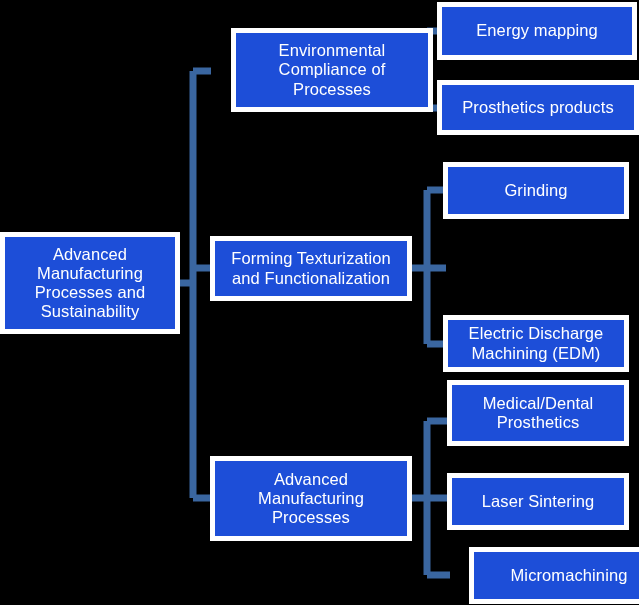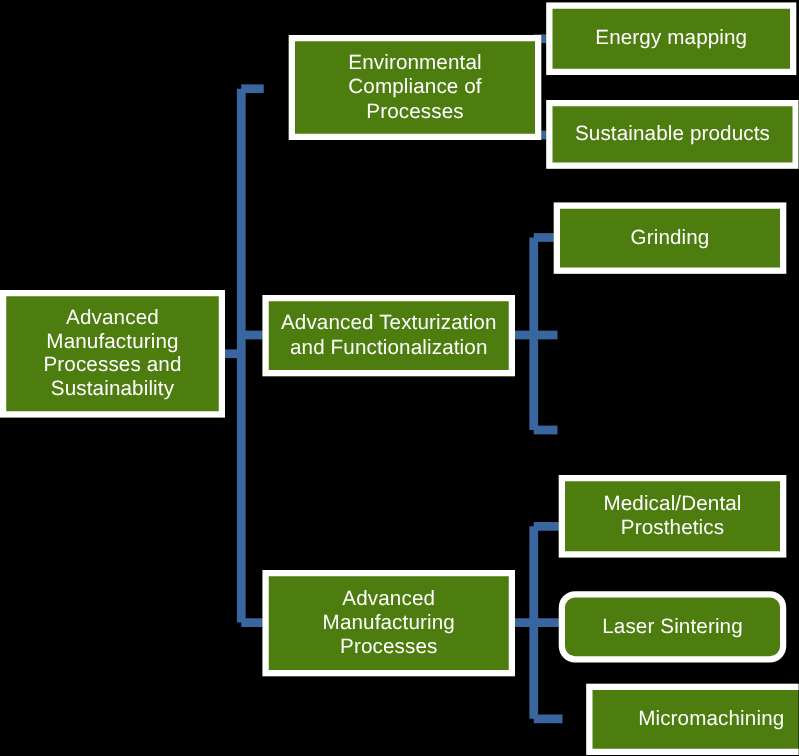--- a/index.html
+++ b/index.html
@@ -23,21 +23,21 @@
     left: 0;
     top: 0;
     width: 639px;
     height: 605px;
   }
 
   
   .node {
     position: absolute;
     box-sizing: border-box;
-    background: #4d7c0f;
+    background: #1d4ed8;
     border: 5px solid #FFFFFF;
     display: flex;
     align-items: center;
     justify-content: center;
     text-align: center;
     color: #FFFFFF;
     line-height: 1.16;
     letter-spacing: 0.1px;
     white-space: pre-line;
     z-index: 5;
@@ -96,46 +96,50 @@
     <span class="node-label">Environmental
 Compliance of
 Processes</span>
   </div>
 
   <div class="node node-leaf" style="left:437px; top:2px; width:200px; height:58px;">
     <span class="node-label">Energy mapping</span>
   </div>
 
   <div class="node node-leaf" style="left:437px; top:80px; width:202px; height:55px;">
-    <span class="node-label">Sustainable products</span>
+    <span class="node-label">Prosthetics products</span>
   </div>
 
   <div class="node node-branch" style="left:210px; top:236px; width:202px; height:65px;">
-    <span class="node-label">Advanced Texturization
+    <span class="node-label">Forming Texturization
 and Functionalization</span>
   </div>
 
   <div class="node node-leaf" style="left:443px; top:162px; width:186px; height:57px;justify-content:center;">
     <span class="node-label">Grinding</span>
   </div>
 
 
+  <div class="node node-leaf" style="left:443px; top:315px; width:186px; height:57px;">
+    <span class="node-label">Electric Discharge
+Machining  (EDM)</span>
+  </div>
 
   <div class="node node-branch" style="left:210px; top:456px; width:202px; height:85px;">
     <span class="node-label">Advanced
 Manufacturing
 Processes</span>
   </div>
 
   <div class="node node-leaf" style="left:447px; top:380px; width:182px; height:66px;">
     <span class="node-label">Medical/Dental
 Prosthetics</span>
   </div>
 
-  <div class="node node-leaf" style="left:447px; top:473px; width:182px; height:57px;border-radius:13px;">
+  <div class="node node-leaf" style="left:447px; top:473px; width:182px; height:57px;">
     <span class="node-label">Laser Sintering</span>
   </div>
 
   <div class="node node-leaf" style="left:469px; top:547px; width:200px; height:57px;">
     <span class="node-label">Micromachining</span>
   </div>
 
 </div>
 
 </body></html>

